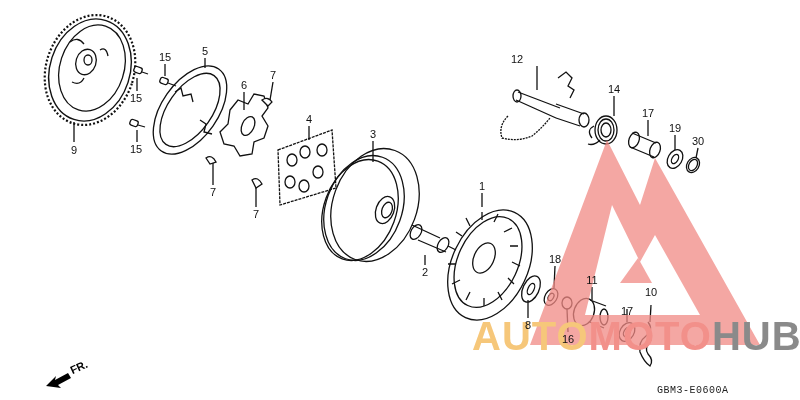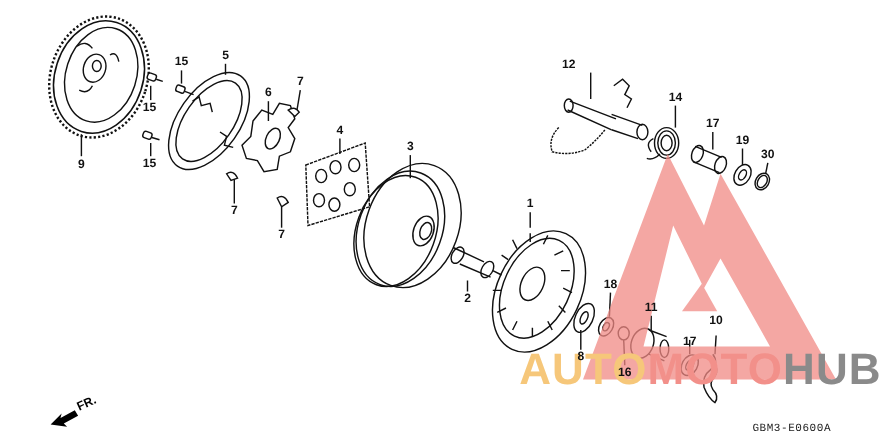--- a/index.html
+++ b/index.html
@@ -1,18 +1,18 @@
 <!DOCTYPE html>
 <html><head>
 <meta charset="utf-8">
 <style>
   html, body { margin:0; padding:0; background:#ffffff; }
   #canvas { position:relative; width:800px; height:400px; overflow:hidden; background:#ffffff; font-family:"Liberation Sans", sans-serif; }
   svg { position:absolute; left:0; top:0; }
-  .lbl { position:absolute; font-family:"Liberation Sans", sans-serif; font-size:11px; font-weight:bold; color:#111; line-height:11px; transform:translate(-50%,-50%); white-space:nowrap; }
+  .lbl { position:absolute; font-family:"Liberation Sans", sans-serif; font-size:11px; font-weight:normal; color:#111; line-height:11px; transform:translate(-50%,-50%); white-space:nowrap; }
   .code { position:absolute; font-family:"Liberation Mono", monospace; font-size:10px; color:#222; letter-spacing:0.5px; }
   .fr { position:absolute; font-family:"Liberation Sans", sans-serif; font-size:11px; font-weight:bold; color:#000; transform:rotate(-25deg); }
   .wm-text { position:absolute; font-family:"Liberation Sans", sans-serif; font-weight:900; font-size:40px; letter-spacing:1px; line-height:40px; }
 </style>
 </head>
 <body>
 
 <div id="canvas">
 
   <svg width="800" height="400" viewBox="0 0 800 400">
@@ -191,14 +191,14 @@
     <span class="lbl" style="left:555px;top:259px">18</span>
     <span class="lbl" style="left:675px;top:128px">19</span>
     <span class="lbl" style="left:698px;top:141px">30</span>
   </div>
 
   <svg width="800" height="400" viewBox="0 0 800 400" style="pointer-events:none;">
     <path d="M46 386 L56 376 L55 380 L68 373 L71 378 L58 385 L61 388 Z" fill="#000"></path>
   </svg>
   <span class="fr" style="left:70px;top:361px;">FR.</span>
 
-  <span class="code" style="left:684px;top:385px;">GBM3-E0600A</span>
+  <span class="code" style="left:657px;top:385px;">GBM3-E0600A</span>
 </div>
 
 </body></html>

